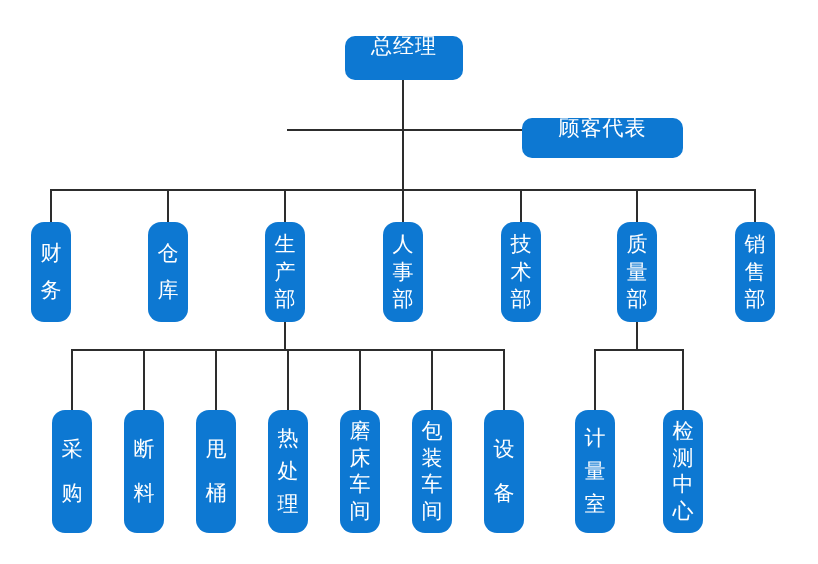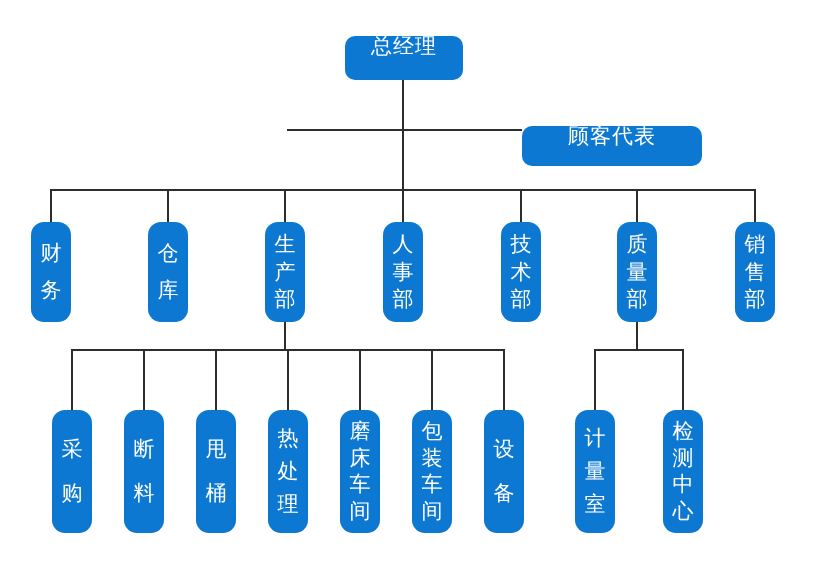--- a/index.html
+++ b/index.html
@@ -74,21 +74,21 @@
   <div class="line v" style="left:636px;top:322px;height:28px"></div>
   <div class="line h" style="left:594px;top:349px;width:90px"></div>
 
   <div class="line v" style="left:594px;top:350px;height:60px"></div>
   <div class="line v" style="left:682px;top:350px;height:60px"></div>
 
   <div class="node hnode" style="left:345px;top:36px;width:118px;height:44px">
     <span class="hlabel">总经理</span>
   </div>
 
-  <div class="node hnode" style="left:522px;top:126px;width:180px;height:40px">
+  <div class="node hnode" style="left:522px;top:118px;width:161px;height:40px">
     <span class="hlabel">顾客代表</span>
   </div>
 
   <div class="node vnode" style="left:31px;top:222px;width:40px;height:100px">
     <span class="vlabel">
         <span>财</span>
         <span>务</span>
       </span>
   </div>
   <div class="node vnode" style="left:148px;top:222px;width:40px;height:100px">

